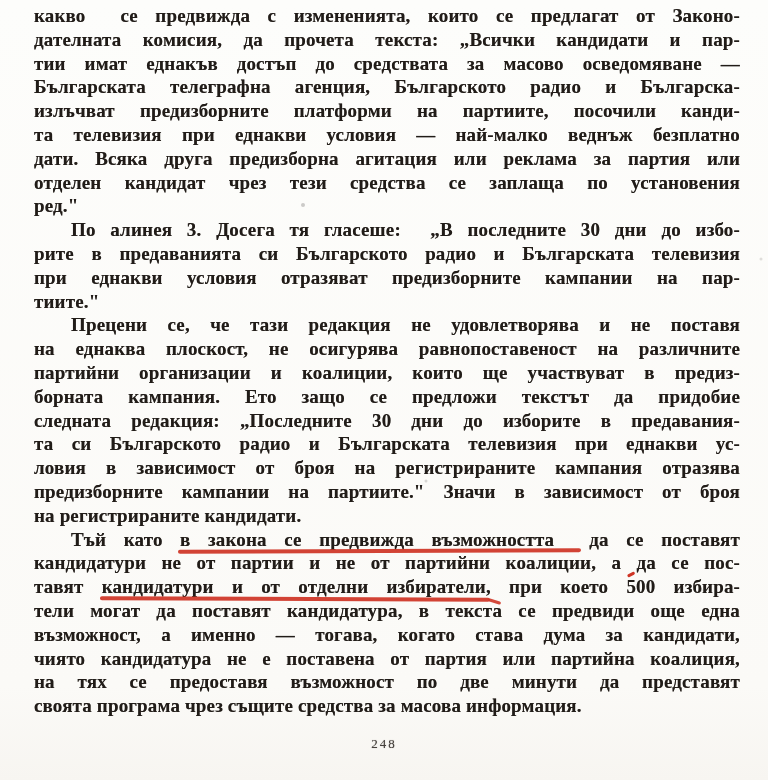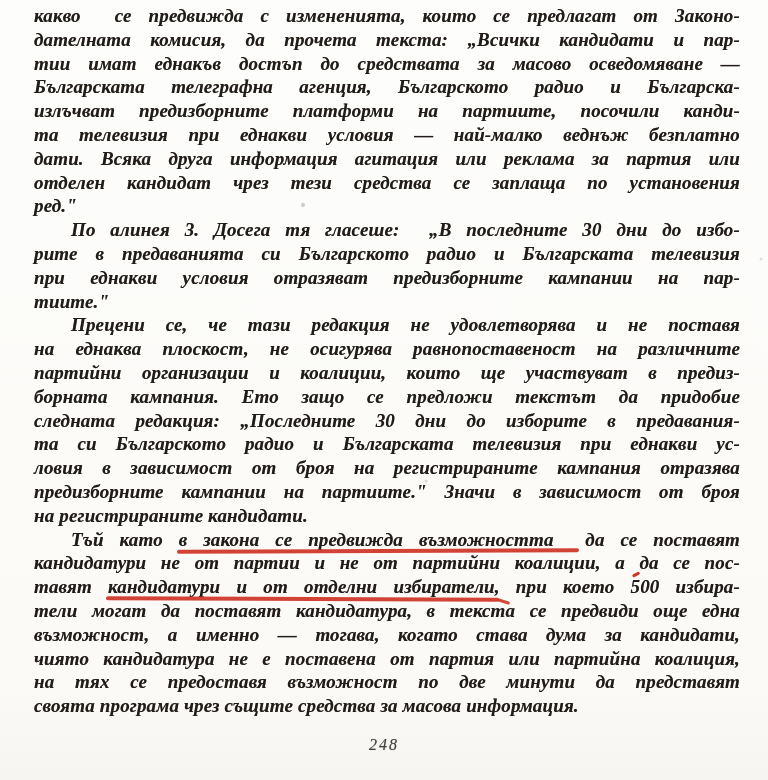--- a/index.html
+++ b/index.html
@@ -7,21 +7,21 @@
   }
   body {
     width: 768px; height: 780px;
     background: linear-gradient(180deg, #fdfdfb 0%, #fbfaf7 88%, #f7f5f1 100%);
     font-family: "Liberation Serif", "DejaVu Serif", serif;
     color: var(--ink, #211c18);
     overflow: hidden;
     position: relative;
   }
   .page {
-    position: absolute; inset: 0; font-style: italic;
+    position: absolute; inset: 0;
   }
   .text-block {
     position: absolute;
     left: 34px; top: 4px;
     width: 706px;
   }
   .line {
     font-size: 19px;
     line-height: 23.8px;
     font-weight: 700;
@@ -66,21 +66,21 @@
     top: -3px; left: 1px;
     width: 8px; height: 2.6px;
     background: var(--red, #cf3526);
     border-radius: 1.5px;
     transform: rotate(-28deg);
   }
   .page-number {
     position: absolute;
     left: 0; right: 0; top: 736px;
     text-align: center;
-    font-size: 16px;
+    font-size: 13px;
     font-weight: 400;
     letter-spacing: 2px;
     color: #47423e;
     text-shadow: 0 0 0.9px rgba(70, 66, 62, 0.55);
   }
   
   .specks {
     position: absolute;
     left: 0; top: 0; width: 2px; height: 2px;
     border-radius: 50%;
@@ -96,21 +96,21 @@
 <body>
 
 <div class="page">
   <div class="text-block">
       <div class="line"><span>какво &nbsp;се предвижда с измененията, които се предлагат от Законо-</span></div>
       <div class="line"><span>дателната комисия, да прочета текста: „Всички кандидати и пар-</span></div>
       <div class="line"><span>тии имат еднакъв достъп до средствата за масово осведомяване —</span></div>
       <div class="line"><span>Българската телеграфна агенция, Българското радио и Българска-</span></div>
       <div class="line"><span>излъчват предизборните платформи на партиите, посочили канди-</span></div>
       <div class="line"><span>та телевизия при еднакви условия — най-малко веднъж безплатно</span></div>
-      <div class="line"><span>дати. Всяка друга информация агитация или реклама за партия или</span></div>
+      <div class="line"><span>дати. Всяка друга предизборна агитация или реклама за партия или</span></div>
       <div class="line"><span>отделен кандидат чрез тези средства се заплаща по установения</span></div>
       <div class="line last"><span>ред."</span></div>
       <div class="line indent"><span>По алинея 3. Досега тя гласеше: &nbsp;„В последните 30 дни до избо-</span></div>
       <div class="line"><span>рите в предаванията си Българското радио и Българската телевизия</span></div>
       <div class="line"><span>при еднакви условия отразяват предизборните кампании на пар-</span></div>
       <div class="line last"><span>тиите."</span></div>
       <div class="line indent"><span>Прецени се, че тази редакция не удовлетворява и не поставя</span></div>
       <div class="line"><span>на еднаква плоскост, не осигурява равнопоставеност на различните</span></div>
       <div class="line"><span>партийни организации и коалиции, които ще участвуват в предиз-</span></div>
       <div class="line"><span>борната кампания. Ето защо се предложи текстът да придобие</span></div>

